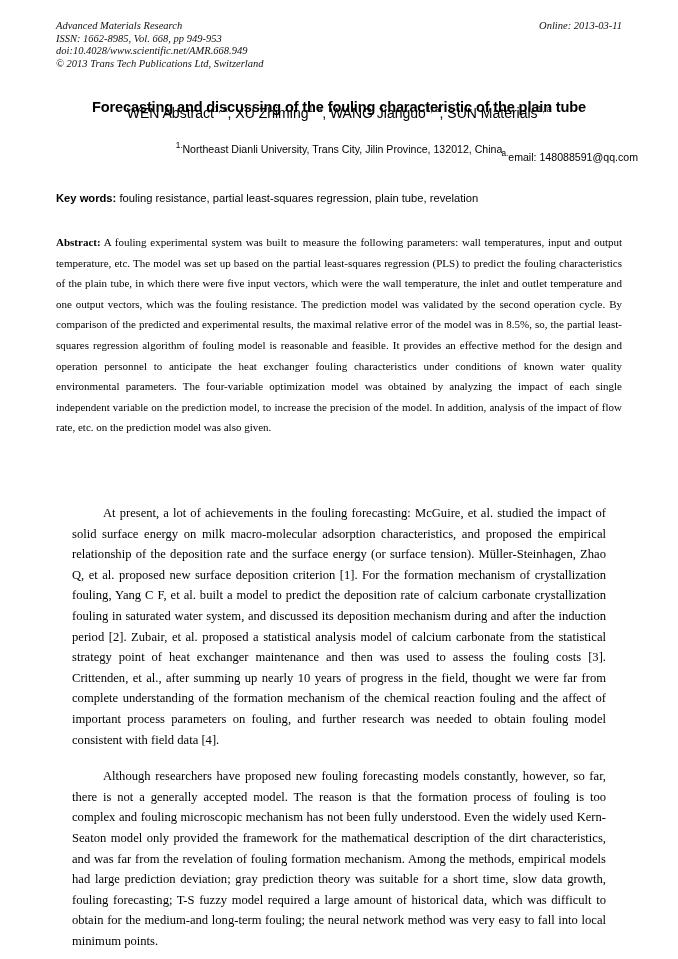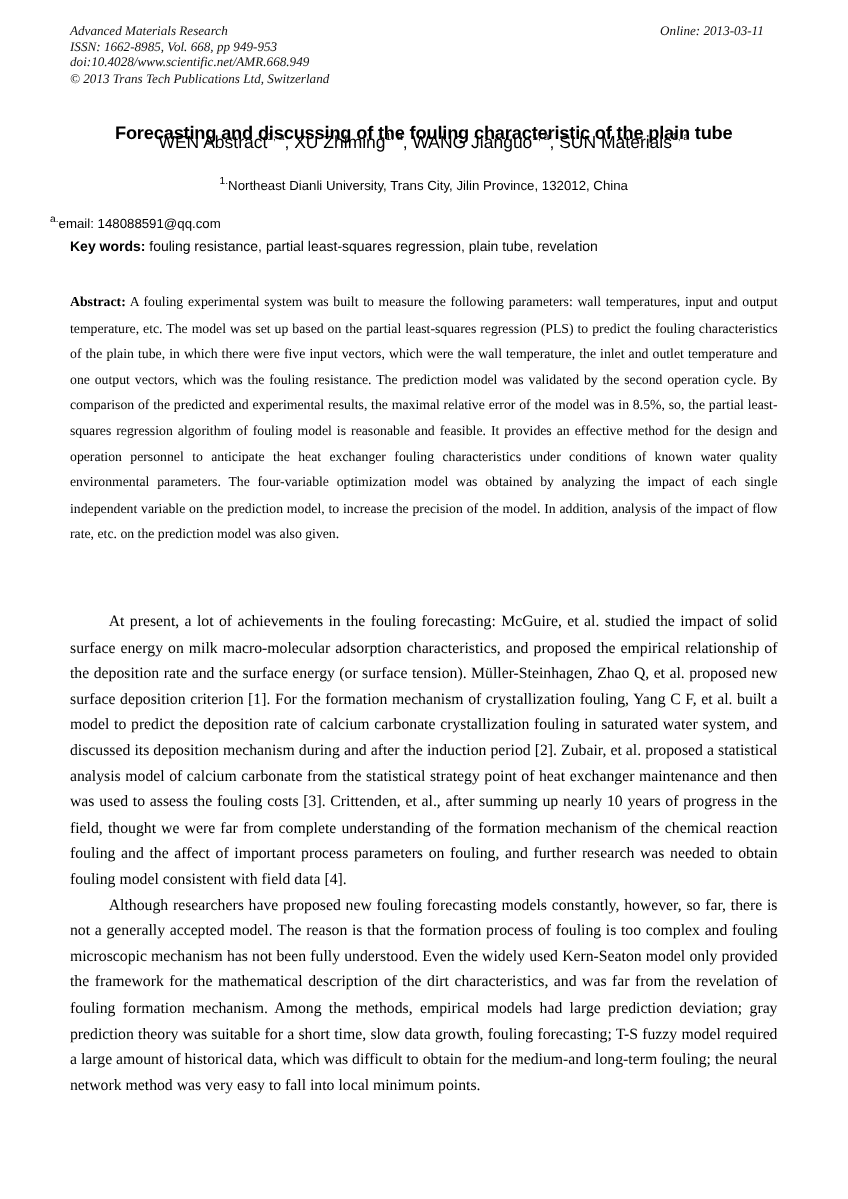--- a/index.html
+++ b/index.html
@@ -34,21 +34,21 @@
     font-size: 10.5px;
     line-height: 12.6px;
     color: #111111;
   }
   .masthead-row {
     position: relative;
     white-space: nowrap;
   }
   .masthead-online {
     position: absolute;
-    right: 11px;
+    right: 0;
     top: 0;
     font-style: italic;
     font-size: 10.5px;
   }
 
   
   .title {
     position: absolute;
     left: 40px;
     top: 78px;
@@ -91,23 +91,23 @@
     width: 598px;
     text-align: center;
     font-family: "Liberation Sans", "DejaVu Sans", sans-serif;
     font-size: 10.6px;
     line-height: 15px;
     color: #000000;
   }
   .email {
     position: absolute;
     left: 40px;
-    top: 172px;
-    width: 598px;
-    text-align: left;
+    top: 150px;
+    width: 598px;
+    text-align: right;
     font-family: "Liberation Sans", "DejaVu Sans", sans-serif;
     font-size: 10.6px;
     line-height: 15px;
     color: #000000;
   }
 
   
   .keywords {
     position: absolute;
     left: 56px;
@@ -159,21 +159,21 @@
     top: 487px;
     width: 566px;
     font-family: "Liberation Serif", "DejaVu Serif", serif;
     font-size: 12.6px;
     line-height: 20.6px;
     text-align: justify;
     text-justify: inter-word;
     color: #000000;
   }
   .body-text p {
-    margin: 0;
+    margin: 16px;
     text-indent: 31px;
   }
 </style>
 </head>
 <body>
 
 <div class="page">
 
   <div class="masthead">
     <div class="masthead-row">

